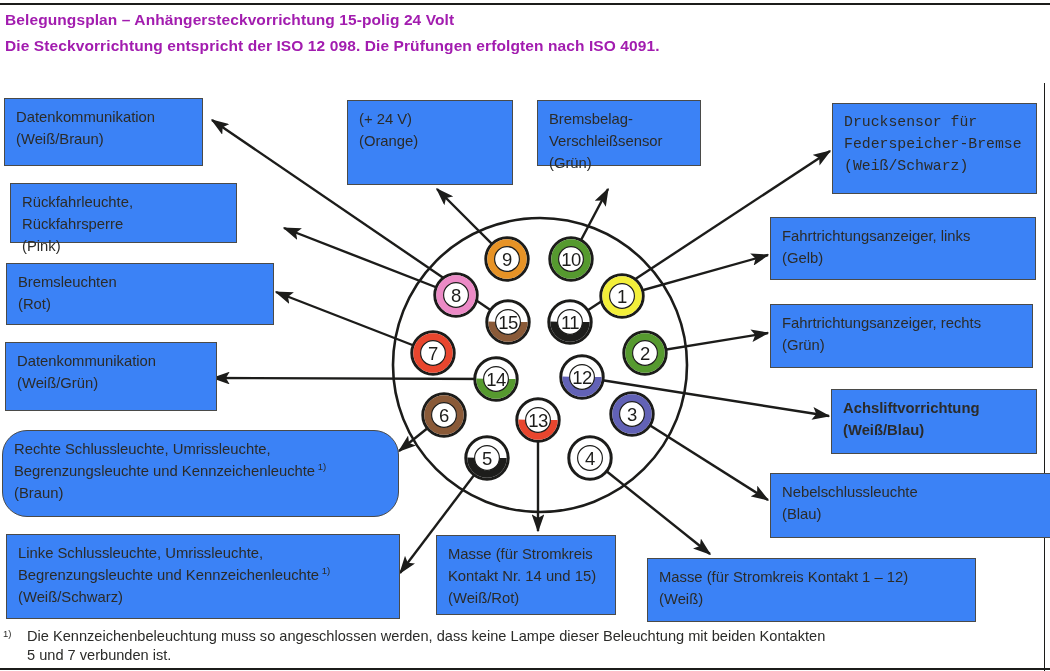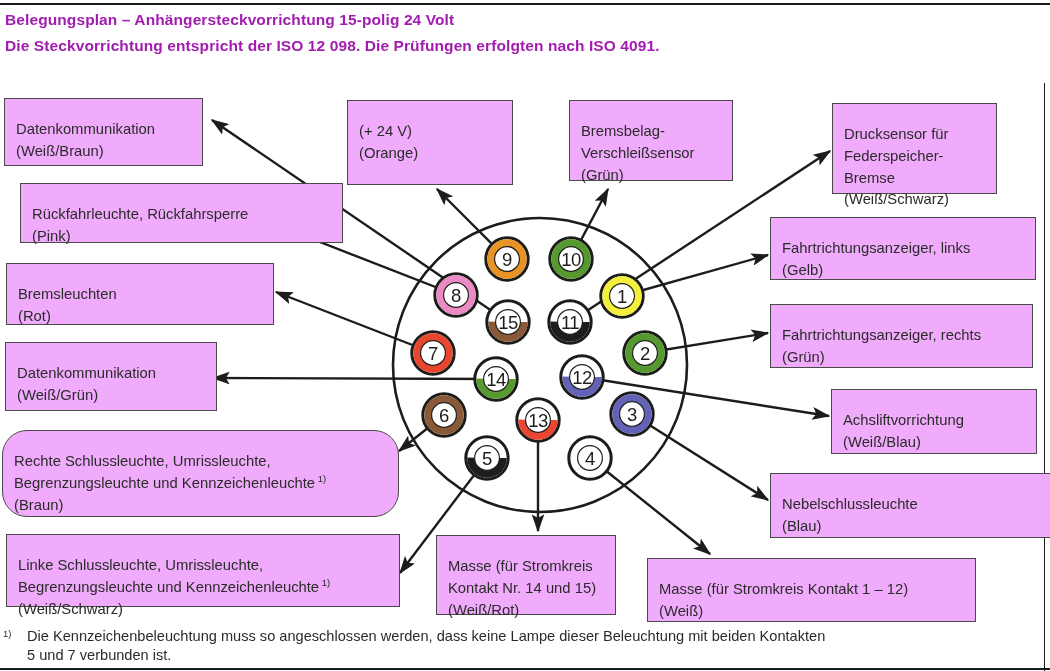--- a/index.html
+++ b/index.html
@@ -4,22 +4,22 @@
 <style>
   html,body{margin:0;padding:0;background:#ffffff;}
   .stage{
     position:relative;width:1050px;height:671px;background:#ffffff;overflow:hidden;
     font-family:"Liberation Sans", sans-serif;color:#242422;
   }
   .rule{position:absolute;background:#1c1c1a;}
   .title{position:absolute;left:5px;top:7px;font-size:15.5px;font-weight:bold;line-height:26px;color:#a21caf;letter-spacing:.1px;}
   svg.diagram{position:absolute;left:0;top:0;}
   .label-box{
-    position:absolute;background:#f0abfc;border:1.3px solid #4a4a48;
-    box-sizing:border-box;padding:20px 11px;font-size:14.8px;line-height:21.8px;color:#2b2b29;
+    position:absolute;background:#3b82f6;border:1.3px solid #4a4a48;
+    box-sizing:border-box;padding:8px 11px;font-size:14.8px;line-height:21.8px;color:#2b2b29;
   }
   .label-box sup{font-size:9.5px;vertical-align:super;line-height:0;}
   .footnote{position:absolute;left:3px;top:627px;display:flex;font-size:14.6px;line-height:18.5px;color:#2b2b29;}
   .footnote .sup{font-size:9.5px;margin-right:6px;transform:translateY(-2px);width:18px;flex:0 0 auto;}
   .ft-text{max-width:990px;}
 </style>
 </head>
 <body>
 
 <div class="stage">
@@ -143,65 +143,65 @@
         <circle cx="508" cy="322" r="12.4" fill="#ffffff" stroke="#1c1c1a" stroke-width="1.15"></circle>
         <text x="508" y="322.5" text-anchor="middle" dominant-baseline="central" font-family="&quot;Liberation Sans&quot;, sans-serif" font-size="18.5" fill="#1d1d1b" letter-spacing="-0.5">15</text>
       </g>
     </svg>
 
   <div id="labels-layer">
       <div class="label-box" style="left: 4px; top: 98px; width: 199px; height: 68px;">
         <div>Datenkommunikation</div>
         <div>(Weiß/Braun)</div>
       </div>
-      <div class="label-box" style="left: 20px; top: 183px; width: 323px; height: 60px;">
+      <div class="label-box" style="left: 10px; top: 183px; width: 227px; height: 60px;">
         <div>Rückfahrleuchte, Rückfahrsperre</div>
         <div>(Pink)</div>
       </div>
       <div class="label-box" style="left: 6px; top: 263px; width: 268px; height: 62px;">
         <div>Bremsleuchten</div>
         <div>(Rot)</div>
       </div>
       <div class="label-box" style="left: 5px; top: 342px; width: 212px; height: 69px;">
         <div>Datenkommunikation</div>
         <div>(Weiß/Grün)</div>
       </div>
       <div class="label-box" style="left: 2px; top: 430px; width: 397px; height: 87px; border-radius: 25px;">
         <div>Rechte Schlussleuchte, Umrissleuchte,</div>
         <div>Begrenzungsleuchte und Kennzeichenleuchte<sup> 1)</sup></div>
         <div>(Braun)</div>
       </div>
-      <div class="label-box" style="left: 6px; top: 534px; width: 394px; height: 73px;">
+      <div class="label-box" style="left: 6px; top: 534px; width: 394px; height: 85px;">
         <div>Linke Schlussleuchte, Umrissleuchte,</div>
         <div>Begrenzungsleuchte und Kennzeichenleuchte<sup> 1)</sup></div>
         <div>(Weiß/Schwarz)</div>
       </div>
       <div class="label-box" style="left: 347px; top: 100px; width: 166px; height: 85px;">
         <div>(+ 24 V)</div>
         <div>(Orange)</div>
       </div>
-      <div class="label-box" style="left: 537px; top: 100px; width: 164px; height: 81px; margin-left: 32px;">
+      <div class="label-box" style="left: 537px; top: 100px; width: 164px; height: 66px;">
         <div>Bremsbelag-</div>
         <div>Verschleißsensor</div>
         <div>(Grün)</div>
       </div>
-      <div class="label-box" style="left: 832px; top: 103px; width: 165px; height: 91px;">
+      <div class="label-box" style="left: 832px; top: 103px; width: 205px; height: 91px; font-family: Liberation Mono, monospace;">
         <div>Drucksensor für</div>
         <div>Federspeicher-Bremse</div>
         <div>(Weiß/Schwarz)</div>
       </div>
       <div class="label-box" style="left: 770px; top: 217px; width: 266px; height: 63px;">
         <div>Fahrtrichtungsanzeiger, links</div>
         <div>(Gelb)</div>
       </div>
       <div class="label-box" style="left: 770px; top: 304px; width: 263px; height: 64px;">
         <div>Fahrtrichtungsanzeiger, rechts</div>
         <div>(Grün)</div>
       </div>
-      <div class="label-box" style="left: 831px; top: 389px; width: 206px; height: 65px;">
+      <div class="label-box" style="left: 831px; top: 389px; width: 206px; height: 65px; font-weight: bold;">
         <div>Achsliftvorrichtung</div>
         <div>(Weiß/Blau)</div>
       </div>
       <div class="label-box" style="left: 770px; top: 473px; width: 312px; height: 65px;">
         <div>Nebelschlussleuchte</div>
         <div>(Blau)</div>
       </div>
       <div class="label-box" style="left: 436px; top: 535px; width: 180px; height: 80px;">
         <div>Masse (für Stromkreis</div>
         <div>Kontakt Nr. 14 und 15)</div>

